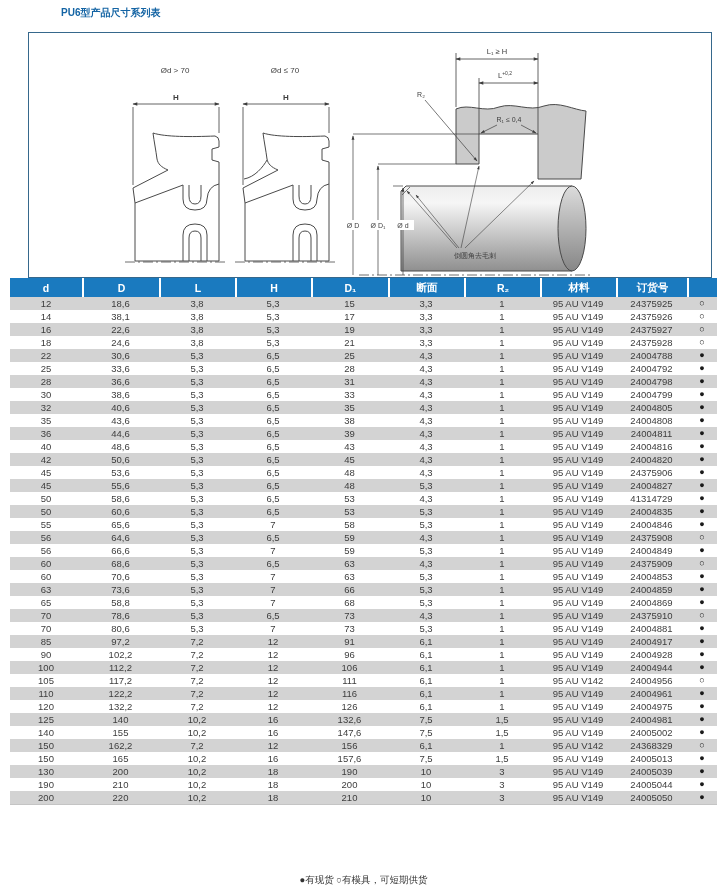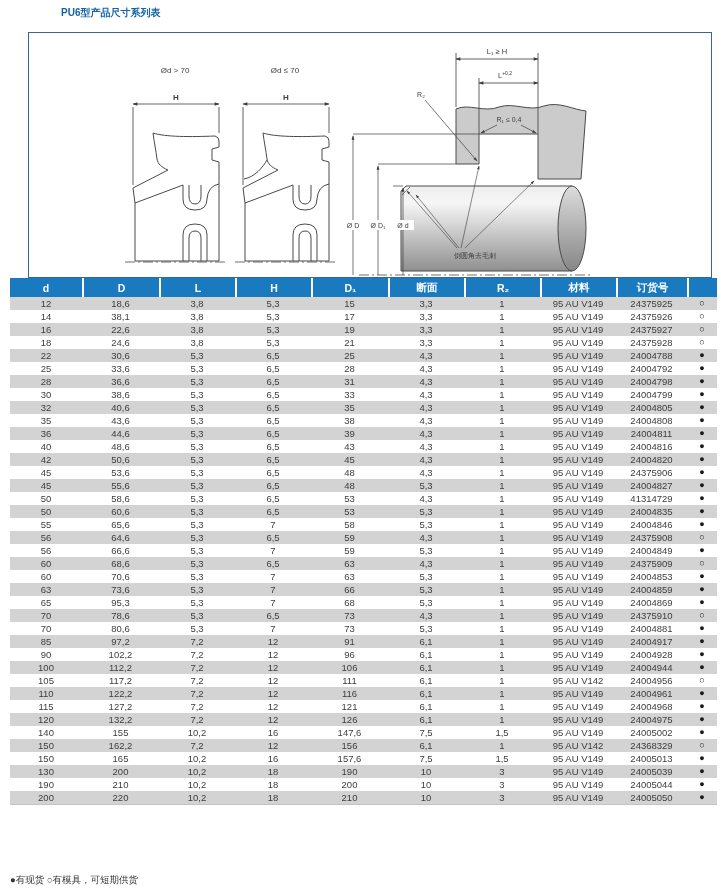--- a/index.html
+++ b/index.html
@@ -11,21 +11,21 @@
   .dim-table{position:absolute;left:10px;top:278px;width:707px;border-collapse:separate;border-spacing:0;table-layout:fixed;}
   .dim-table th{background:#1a7abf;color:#fff;font-size:10.5px;font-weight:bold;height:19px;
                 text-align:center;padding:0;border-left:2px solid #fff;vertical-align:middle;}
   .dim-table th:first-child{border-left:none;}
   .dim-table td{font-size:9.5px;color:#3d3d3d;text-align:center;height:13px;padding:0;line-height:13px;
                 white-space:nowrap;overflow:hidden;}
   .dim-table tbody tr:nth-child(odd) td{background:#d3d3d3;}
   .dim-table tbody tr:nth-child(even) td{background:#ffffff;}
   .dim-table tbody tr:last-child td{border-bottom:1px solid #c4c4c4;}
   td.status{font-size:9px;color:#1a1a1a;}
-  .legend{position:absolute;left:10px;top:874px;width:707px;text-align:left;font-size:9.5px;color:#333;}
+  .legend{position:absolute;left:10px;top:874px;width:707px;text-align:center;font-size:9.5px;color:#333;}
   text{font-family:"Liberation Sans", sans-serif;fill:#3d3d3d;}
 </style>
 </head>
 <body>
 
 <div class="page">
 
   <div class="title">PU6型产品尺寸系列表</div>
 
   <div class="figure-box">
@@ -443,21 +443,21 @@
           <td>7</td>
           <td>66</td>
           <td>5,3</td>
           <td>1</td>
           <td>95 AU V149</td>
           <td>24004859</td>
           <td class="status">●</td>
         </tr>
         <tr>
           <td>65</td>
-          <td>95,3</td>
+          <td>58,8</td>
           <td>5,3</td>
           <td>7</td>
           <td>68</td>
           <td>5,3</td>
           <td>1</td>
           <td>95 AU V149</td>
           <td>24004869</td>
           <td class="status">●</td>
         </tr>
         <tr>
@@ -538,41 +538,41 @@
           <td>7,2</td>
           <td>12</td>
           <td>116</td>
           <td>6,1</td>
           <td>1</td>
           <td>95 AU V149</td>
           <td>24004961</td>
           <td class="status">●</td>
         </tr>
         <tr>
-          <td>115</td>
-          <td>127,2</td>
-          <td>7,2</td>
-          <td>12</td>
-          <td>121</td>
-          <td>6,1</td>
-          <td>1</td>
-          <td>95 AU V149</td>
-          <td>24004968</td>
-          <td class="status">●</td>
-        </tr>
-        <tr>
           <td>120</td>
           <td>132,2</td>
           <td>7,2</td>
           <td>12</td>
           <td>126</td>
           <td>6,1</td>
           <td>1</td>
           <td>95 AU V149</td>
           <td>24004975</td>
+          <td class="status">●</td>
+        </tr>
+        <tr>
+          <td>125</td>
+          <td>140</td>
+          <td>10,2</td>
+          <td>16</td>
+          <td>132,6</td>
+          <td>7,5</td>
+          <td>1,5</td>
+          <td>95 AU V149</td>
+          <td>24004981</td>
           <td class="status">●</td>
         </tr>
         <tr>
           <td>140</td>
           <td>155</td>
           <td>10,2</td>
           <td>16</td>
           <td>147,6</td>
           <td>7,5</td>
           <td>1,5</td>

